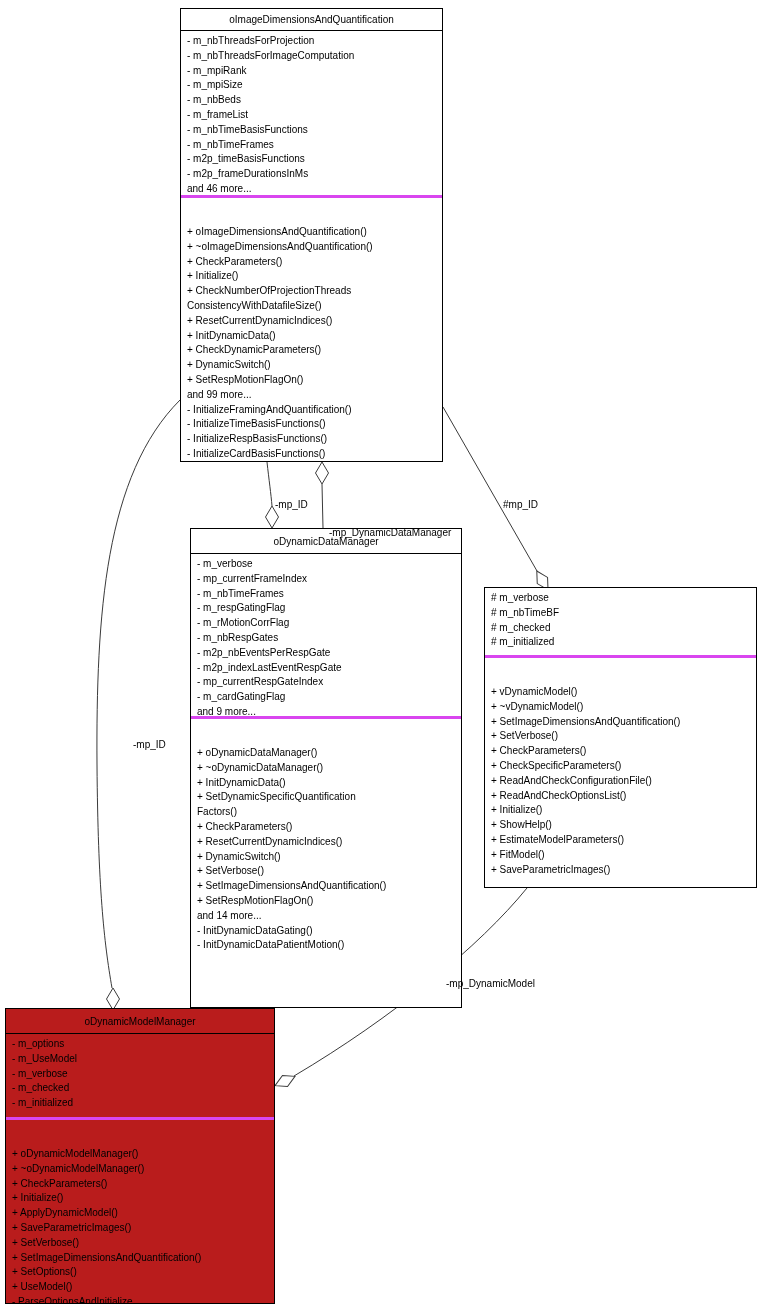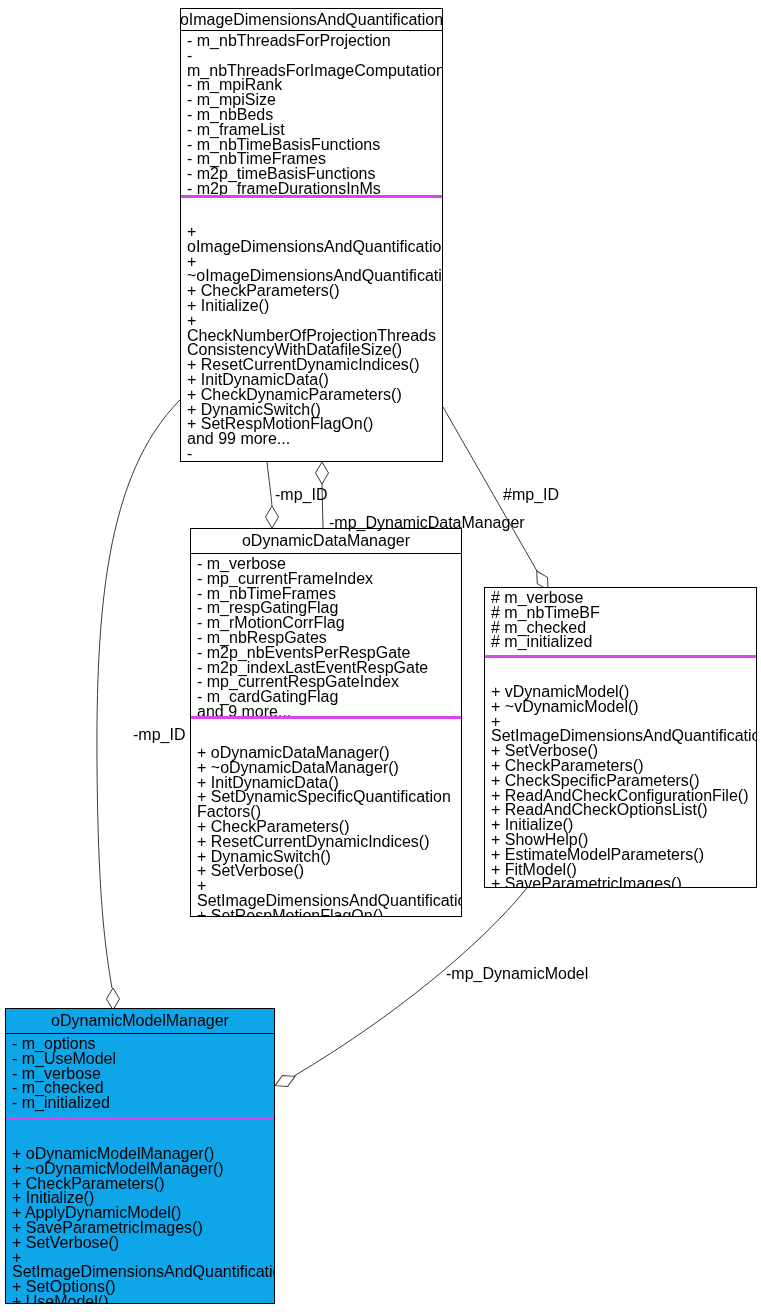--- a/index.html
+++ b/index.html
@@ -1,39 +1,39 @@
 <!DOCTYPE html>
 <html><head>
 <meta charset="utf-8">
 <style>
   html,body{margin:0;padding:0;background:#ffffff;}
   .canvas{
     position:relative;width:761px;height:1312px;background:#ffffff;
-    font-family:"Liberation Sans",sans-serif;font-size:16px;color:#000;
+    font-family:"Liberation Sans",sans-serif;font-size:10px;color:#000;
     overflow:hidden;
   }
   svg.edge-layer{position:absolute;left:0;top:0;pointer-events:none;}
   .uml-class{
     position:absolute;border:1px solid #000;background:#fff;
     display:flex;flex-direction:column;box-sizing:border-box;overflow:hidden;
   }
-  .uml-class.gray{background:#0ea5e9;}
+  .uml-class.gray{background:#b91c1c;}
   .uml-class .title{
     flex:0 0 auto;display:flex;align-items:center;justify-content:center;
     border-bottom:1px solid #000;box-sizing:border-box;text-align:center;
   }
   .uml-class .attrs{
     flex:0 0 auto;border-bottom:3px solid #d946ef;box-sizing:border-box;
     padding:3px 2px 0 6px;white-space:pre-line;line-height:14.8px;overflow:hidden;
   }
   .uml-class .methods{
     flex:1 1 auto;box-sizing:border-box;
     padding:3px 2px 0 6px;white-space:pre-line;line-height:14.8px;overflow:hidden;margin-top:24px;
   }
-  .edge-label{position:absolute;white-space:nowrap;line-height:13px;}
+  .edge-label{position:absolute;white-space:nowrap;line-height:13px;margin-top:10px;}
 </style>
 </head>
 <body>
 
 <div class="canvas">
 
   <svg class="edge-layer" width="761" height="1312" viewBox="0 0 761 1312">
 
     <path d="M267,462 C269,480 271,494 272,506" fill="none" stroke="#3a3a3a" stroke-width="1"></path>
     <polygon points="272,506 278.5,517 272,528 265.5,517" fill="#ffffff" stroke="#3a3a3a" stroke-width="1"></polygon>
@@ -76,21 +76,21 @@
 + DynamicSwitch()
 + SetRespMotionFlagOn()
 and 99 more...
 - InitializeFramingAndQuantification()
 - InitializeTimeBasisFunctions()
 - InitializeRespBasisFunctions()
 - InitializeCardBasisFunctions()
 - InitializeIgnoredCorrections()</div>
   </div>
 
-  <div class="uml-class" style="left:190px;top:528px;width:272px;height:389px;">
+  <div class="uml-class" style="left:190px;top:528px;width:272px;height:480px;">
     <div class="title" style="height:25px;">oDynamicDataManager</div>
     <div class="attrs" style="height:165px;">- m_verbose
 - mp_currentFrameIndex
 - m_nbTimeFrames
 - m_respGatingFlag
 - m_rMotionCorrFlag
 - m_nbRespGates
 - m2p_nbEventsPerRespGate
 - m2p_indexLastEventRespGate
 - mp_currentRespGateIndex

